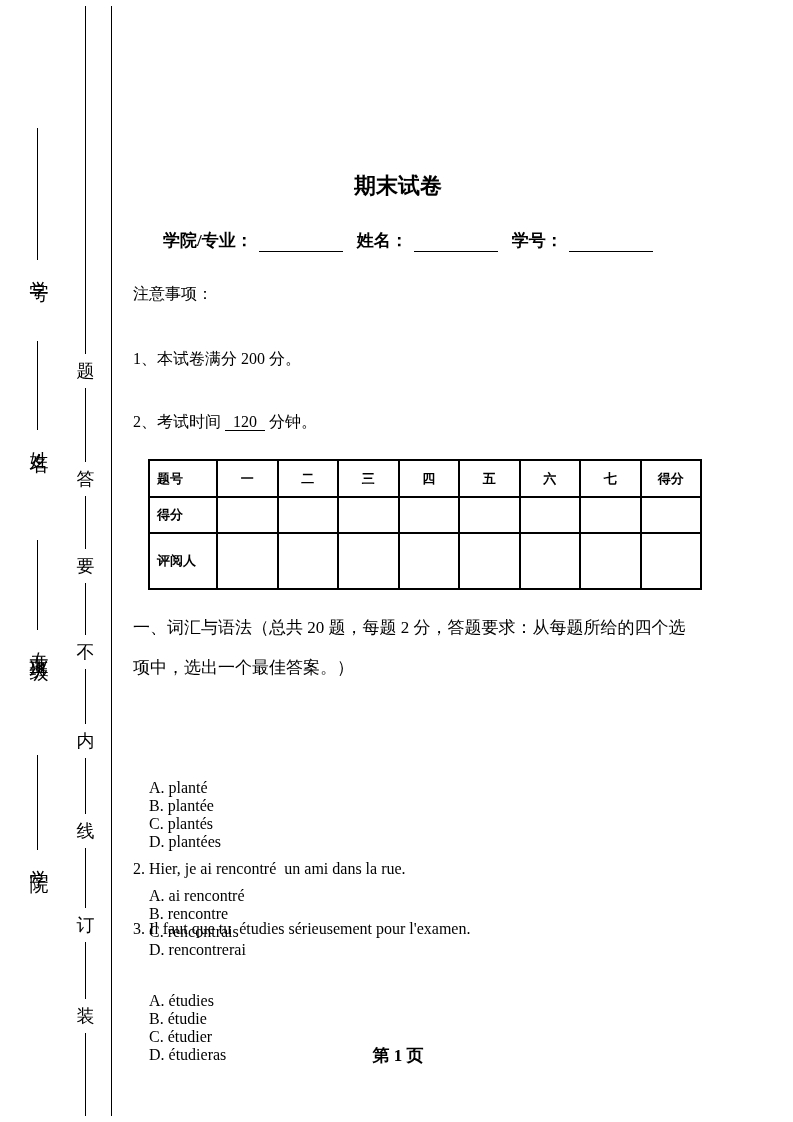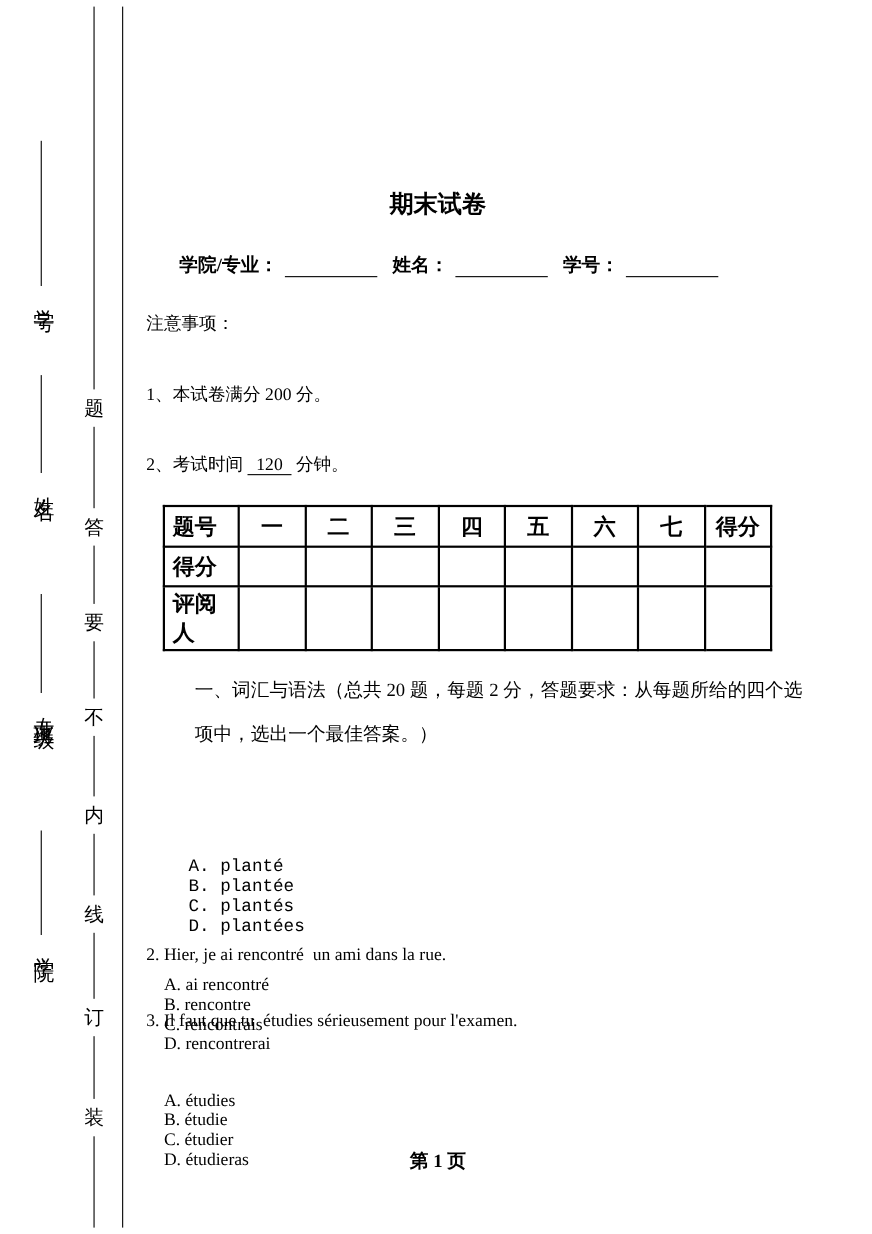--- a/index.html
+++ b/index.html
@@ -13,21 +13,21 @@
   .bchar{position:absolute;left:74px;width:23px;text-align:center;font-size:18px;
          background:#fff;padding:5px 0;z-index:2;}
   
   .title{width:570px;left:113px;text-align:center;font-weight:bold;font-size:22px;}
   .info-row{left:163px;top:229px;font-size:17px;font-weight:bold;display:flex;align-items:flex-end;gap:14px;white-space:nowrap;}
   .blank{display:inline-block;width:84px;border-bottom:1.5px solid #000;height:17px;}
   .body-text{font-size:16px;}
   .u-blank{border-bottom:1px solid #000;padding:0 8px;}
   
   .score-table{border-collapse:collapse;table-layout:fixed;width:554px;}
-  .score-table th,.score-table td{border:2px solid #000;font-size:20px;font-weight:bold;}
+  .score-table th,.score-table td{border:2px solid #000;font-size:13px;font-weight:bold;}
   .score-table .qcol{text-align:center;}
   .score-table .label-col{text-align:left;padding-left:7px;}
   
   .section-heading{width:566px;font-size:17px;line-height:40px;}
   .question{font-size:16px;white-space:pre-wrap;}
   .opt{display:inline-block;margin-right:24px;}
   .footer{width:570px;left:113px;text-align:center;font-size:17px;font-weight:bold;}
 </style>
 </head>
 <body>
@@ -119,23 +119,23 @@
       <td></td>
           <td></td>
       <td></td>
           <td></td>
       <td></td>
           <td></td>
     </tr>
   </tbody>
     </table>
 
-  <div class="abs section-heading" style="left:133px;top:608px;margin-left:44px;">一、词汇与语法（总共 20 题，每题 2 分，答题要求：从每题所给的四个选项中，选出一个最佳答案。）</div>
+  <div class="abs section-heading" style="left:133px;top:608px;">一、词汇与语法（总共 20 题，每题 2 分，答题要求：从每题所给的四个选项中，选出一个最佳答案。）</div>
 
-  <div class="abs question" style="left:133px;top:761px;font-family:Liberation Mono, monospace;">
+  <div class="abs question" style="left:133px;top:761px;">
     <span class="opt">A. planté</span>
     <span class="opt">B. plantée</span>
     <span class="opt">C. plantés</span>
     <span class="opt">D. plantées</span>
   </div>
 
   <div class="abs question" style="left:133px;top:815px;margin-top:45px;">2. Hier, je ai rencontré  un ami dans la rue.</div>
   <div class="abs question" style="left:133px;top:869px;">
     <span class="opt">A. ai rencontré</span>
     <span class="opt">B. rencontre</span>

